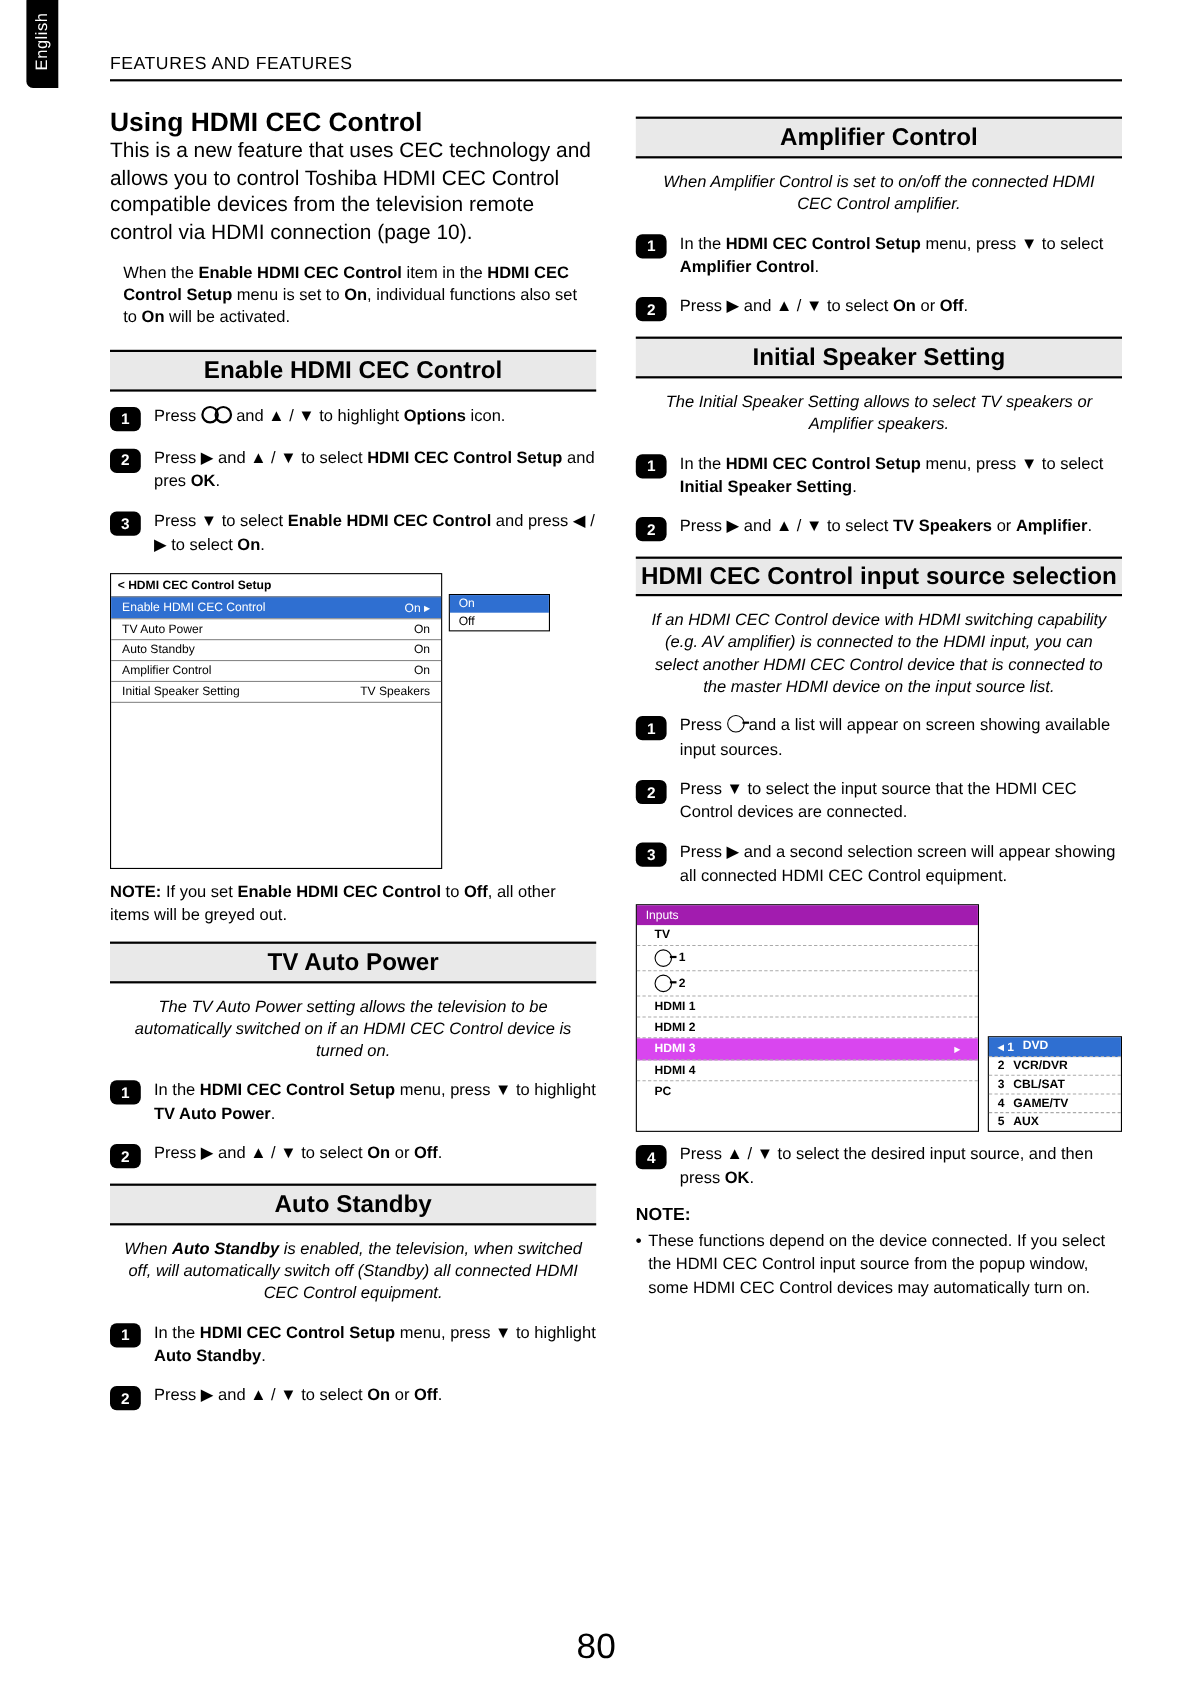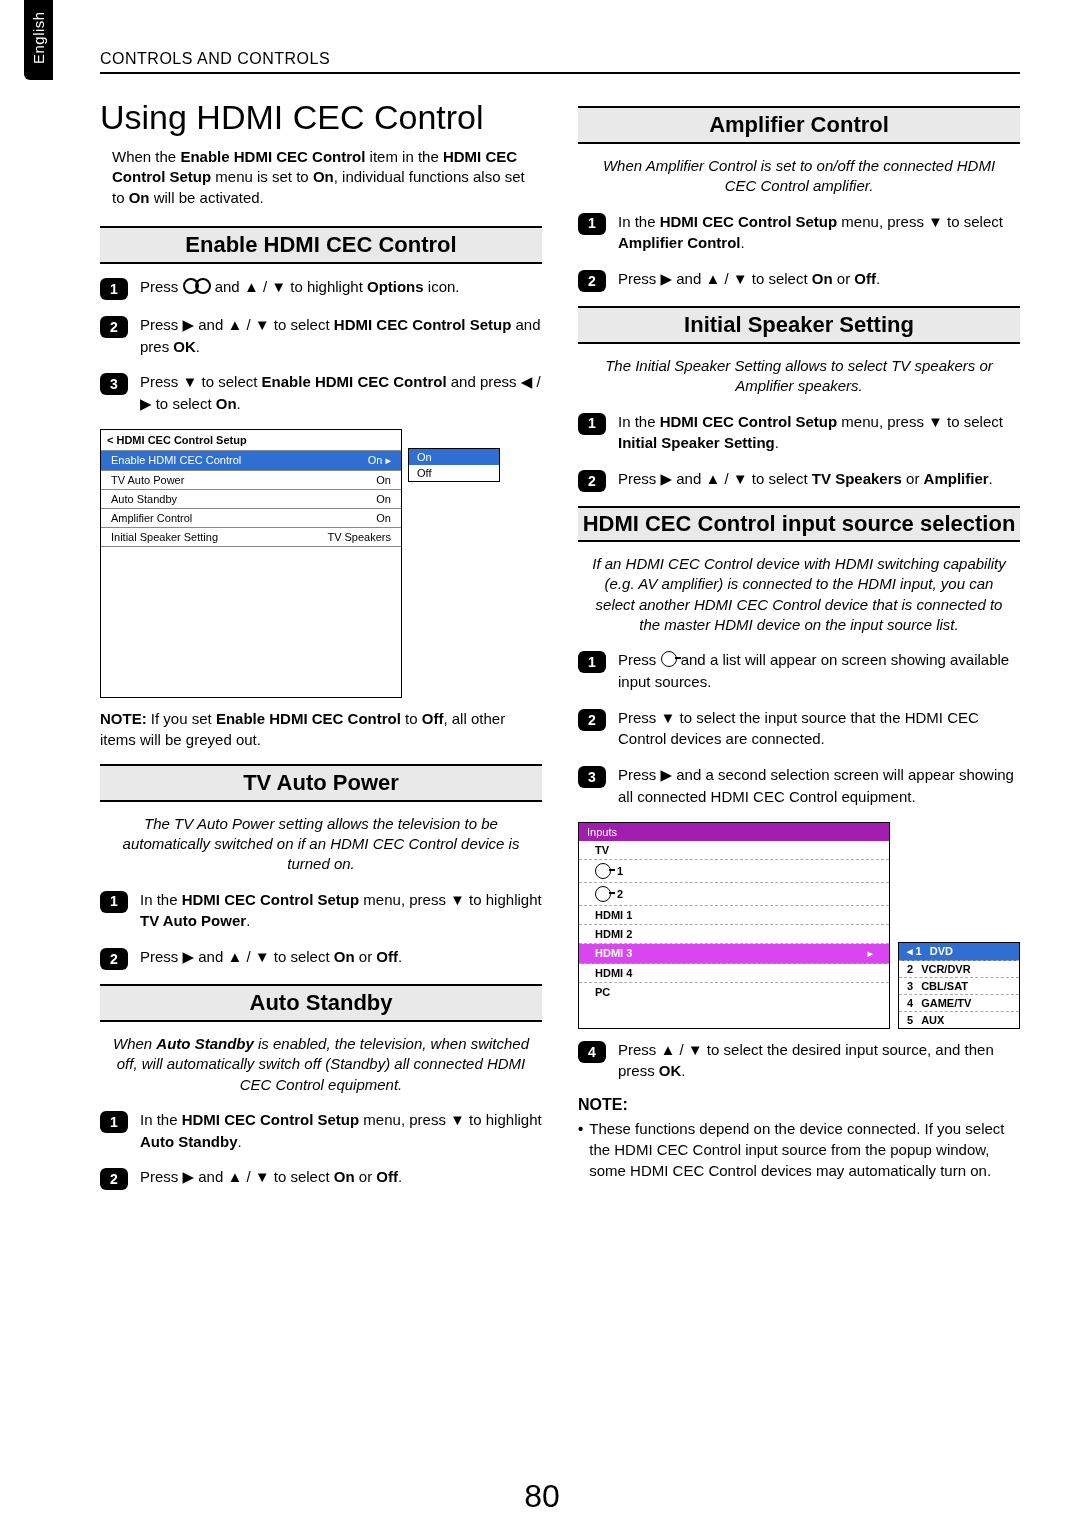--- a/index.html
+++ b/index.html
@@ -1,21 +1,21 @@
 <!DOCTYPE html>
 <html><head>
 <meta charset="utf-8">
 <style>
   html,body{margin:0;padding:0;background:#fff;font-family:Arial,Helvetica,sans-serif;color:#000}
   .page{width:1080px;height:1529px;position:relative;box-sizing:border-box;padding:50px 60px 40px 100px}
   .hdr{border-bottom:2px solid #000;font-size:16px;letter-spacing:.5px;padding-bottom:4px;margin-bottom:18px}
   .lang-tab{position:absolute;left:24px;top:80px;transform:rotate(-90deg);transform-origin:left top;background:#000;color:#fff;font-size:15px;padding:6px 16px;border-radius:6px 6px 0 0;letter-spacing:.5px}
   .cols{display:flex;gap:36px}
   .col{flex:1;min-width:0}
-  h1{font-size:34px;font-weight:400;margin:6px 0 10px}
+  h1{font-size:24px;font-weight:700;margin:6px 0 0}
   .intro{font-size:19px;line-height:1.3;margin-bottom:14px}
   .note-intro{font-size:15px;line-height:1.35;margin:0 12px 18px}
   .sect{border-top:2px solid #000;border-bottom:2px solid #000;background:#e9e9e9;font-size:22px;font-weight:700;text-align:center;padding:4px 0;margin:14px 0 12px}
   .sect-lg{line-height:1.1}
   .em{font-style:italic;text-align:center;font-size:15px;line-height:1.35;margin:12px 8px 14px}
   .steps{list-style:none;padding:0;margin:0}
   .steps li{display:flex;gap:12px;margin-bottom:14px;font-size:15px;line-height:1.45}
   .badge{flex:0 0 28px;height:22px;background:#000;color:#fff;border-radius:6px;display:flex;align-items:center;justify-content:center;font-weight:700;font-size:14px;margin-top:2px}
   .step-text b{font-weight:700}
   .note{font-size:15px;line-height:1.4;margin:10px 0 6px}
@@ -47,27 +47,28 @@
   .pgnum{position:absolute;bottom:14px;left:4px;right:0;text-align:center;font-size:32px}
   .av-ico{display:inline-block;width:14px;height:14px;border:1.5px solid #000;border-radius:50%;position:relative;vertical-align:-2px}
   .av-ico::after{content:"";position:absolute;right:-5px;top:5px;width:6px;height:2px;background:#000}
   .qm-ico{display:inline-flex;gap:-2px;vertical-align:-2px}
   .qm-ico .c{width:12px;height:12px;border:2px solid #000;border-radius:50%}
 </style>
 </head>
 <body>
 
 <div class="page">
-  <div class="hdr">CONTROLS AND CONTROLS</div>
+  <div class="hdr">FEATURES AND FEATURES</div>
   <div class="lang-tab">English</div>
 
   <div class="cols">
 
     <div class="col">
       <h1>Using HDMI CEC Control</h1>
+      <div class="intro">This is a new feature that uses CEC technology and allows you to control Toshiba HDMI CEC Control compatible devices from the television remote control via HDMI connection (page 10).</div>
       <div class="note-intro">
         <span>When the </span><b>Enable HDMI CEC Control</b><span> item in the </span><b>HDMI CEC Control Setup</b><span> menu is set to </span><b>On</b><span>, individual functions also set to </span><b>On</b><span> will be activated.</span>
       </div>
 
       <div class="sect">Enable HDMI CEC Control</div>
       <ul class="steps">
         <li>
             <span class="badge">1</span>
           <span class="step-text">
             <span>Press </span><span class="qm-ico">

